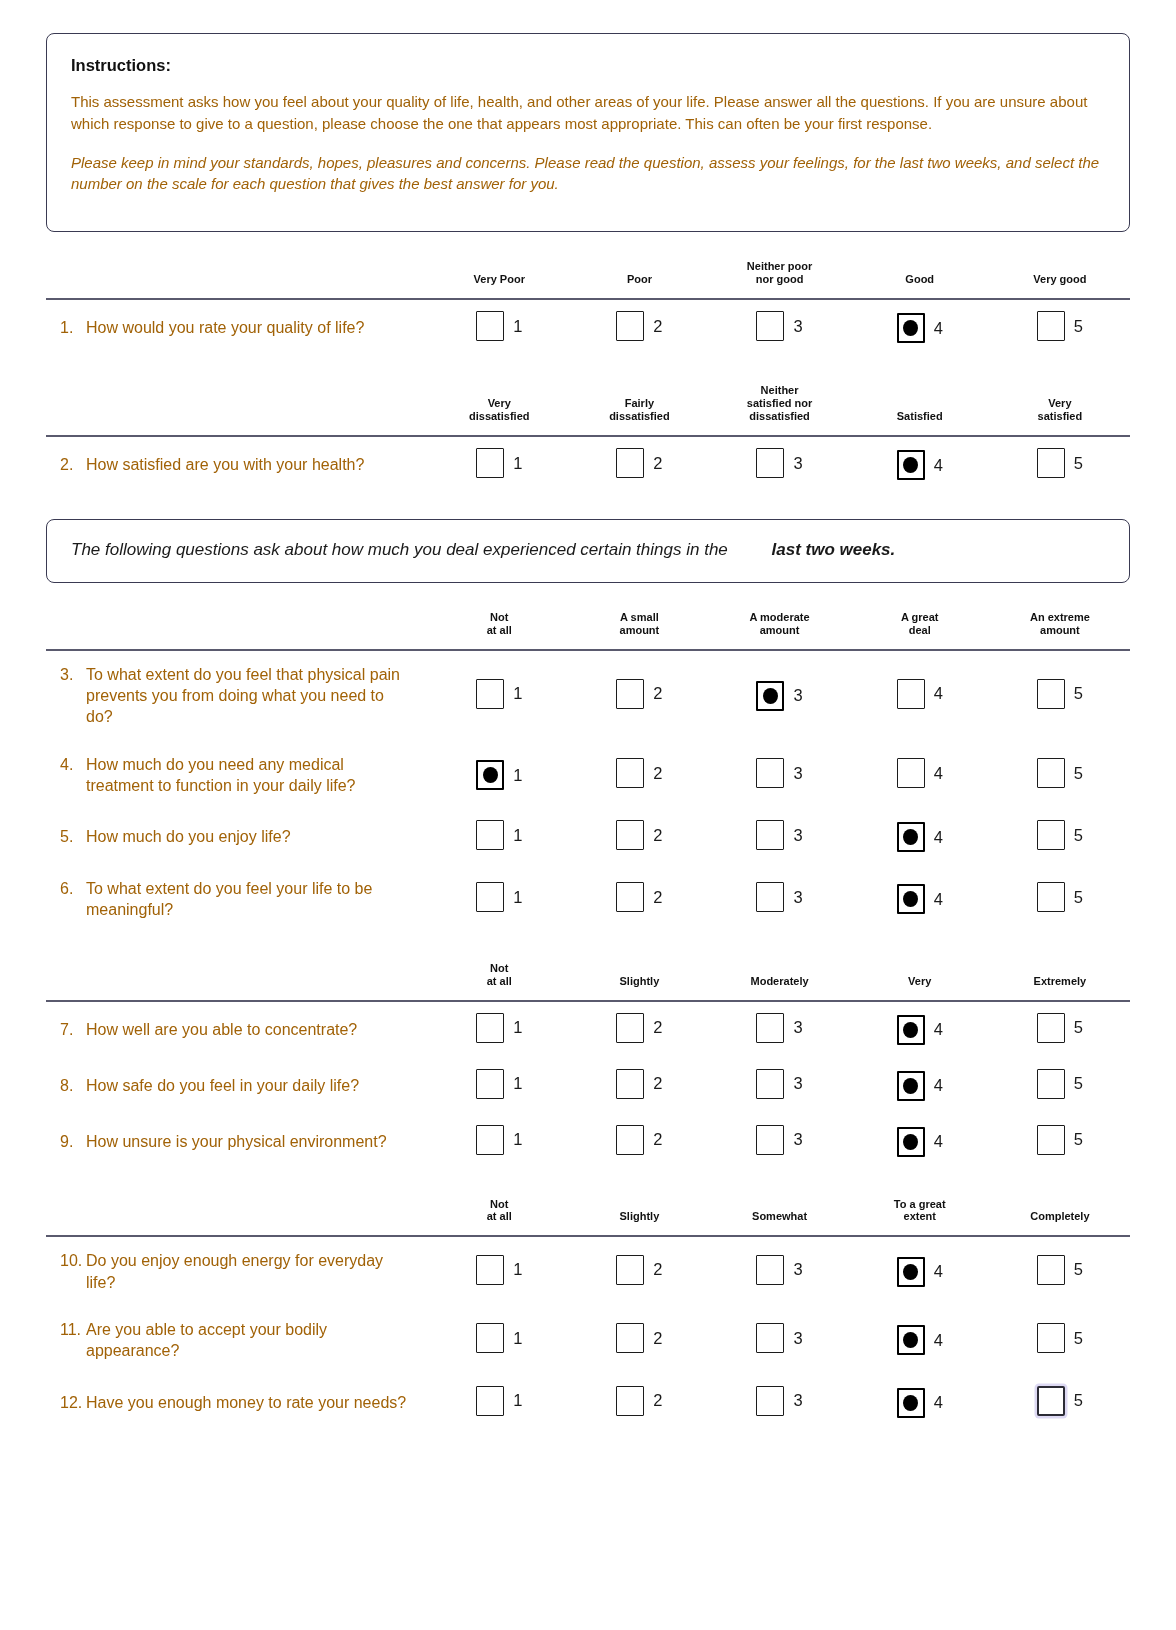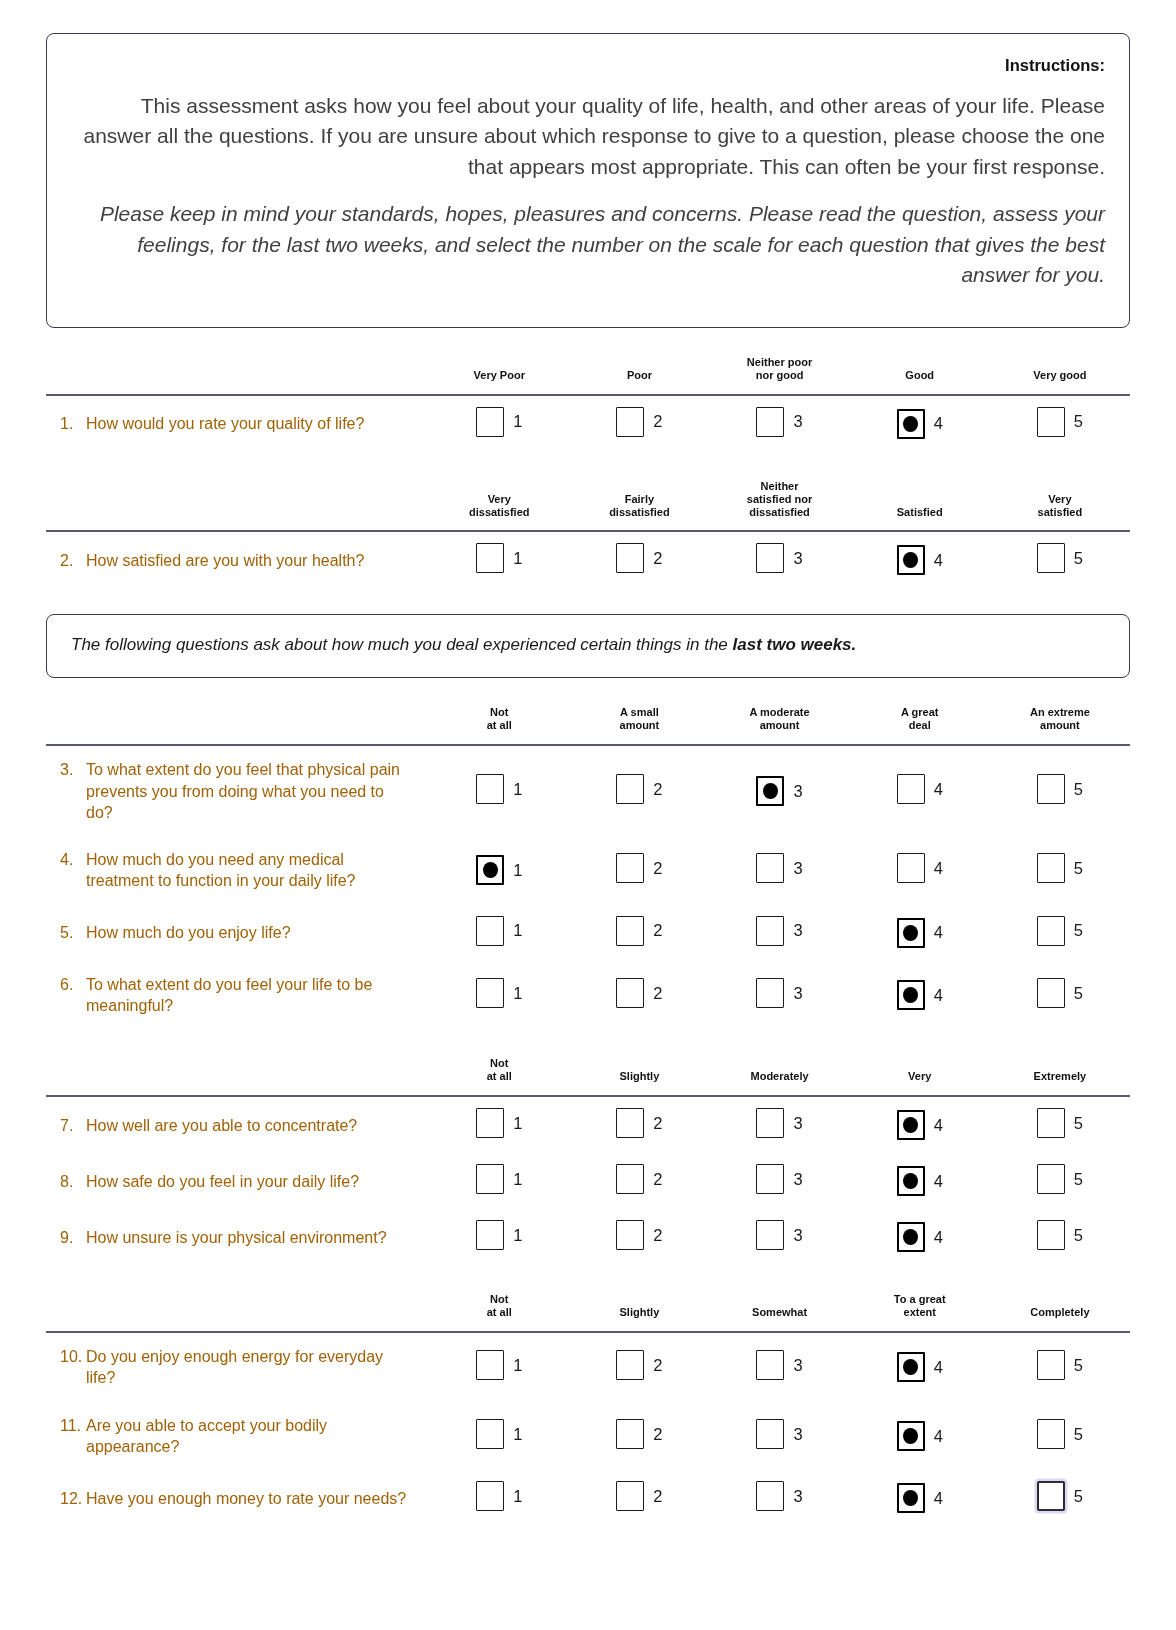--- a/index.html
+++ b/index.html
@@ -36,33 +36,32 @@
     line-height: 1.2;
   }
 
   
   .instructions-box {
     margin-top: 33px;
     border: 1.4px solid #3a3a52;
     border-radius: 8px;
     padding: 22px 24px 24px 24px;
     box-sizing: border-box;
-    text-align: right;
   }
   .instructions-title {
     font-weight: bold;
     font-size: 16.5px;
     margin: 0 0 16px 0;
     color: #111;
   }
   .instructions-p {
-    font-size: 21px;
+    font-size: 15px;
     line-height: 1.45;
     margin: 0 0 17px 0;
-    color: #404040;
+    color: #a16207;
   }
   .instructions-p:last-child { margin-bottom: 12px; font-style: italic; }
 
   
   .scale-block { margin-top: 22px; }
   table.scale {
     width: 100%;
     border-collapse: collapse;
     table-layout: fixed;
   }
@@ -155,21 +154,21 @@
     padding: 19px 24px 20px 24px;
     box-sizing: border-box;
   }
   .note-text {
     font-size: 17px;
     font-style: italic;
     line-height: 1.35;
     margin: 0;
     color: #1a1a1a;
   }
-  .note-text b { font-weight: bold; font-style: italic; }
+  .note-text b { font-weight: bold; font-style: italic; margin-left: 39px; }
 </style>
 </head>
 <body>
 
 <div class="page">
 
 
   <div class="instructions-box">
     <p class="instructions-title">Instructions:</p>
     <p class="instructions-p">This assessment asks how you feel about your quality of life, health, and other areas of your life. Please answer all the questions. If you are unsure about which response to give to a question, please choose the one that appears most appropriate. This can often be your first response.</p>

